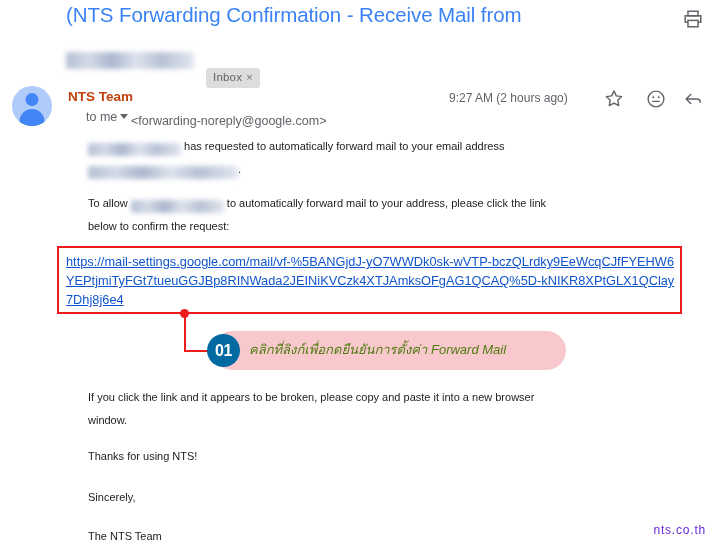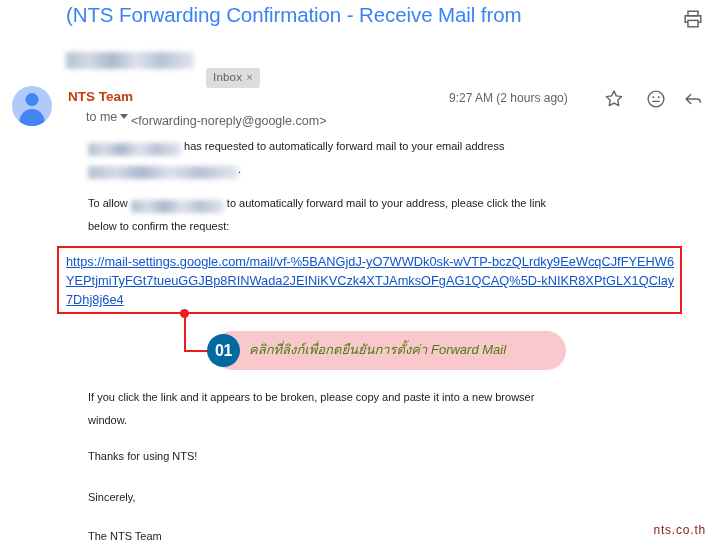--- a/index.html
+++ b/index.html
@@ -265,21 +265,21 @@
     white-space: nowrap;
     font-style: italic;
   }
 
   
   .watermark {
     position: absolute;
     right: 14px;
     bottom: 8px;
     font-size: 12px;
-    color: #7f1d1d;
+    color: #6d28d9;
     letter-spacing: 0.8px;
   }
 </style>
 </head>
 <body>
 
 <div class="subject-row">
   <div class="subject-title">(NTS Forwarding Confirmation - Receive Mail from</div>
   <div class="subject-line2">
     <span class="blur-chip blur-subject"></span>

